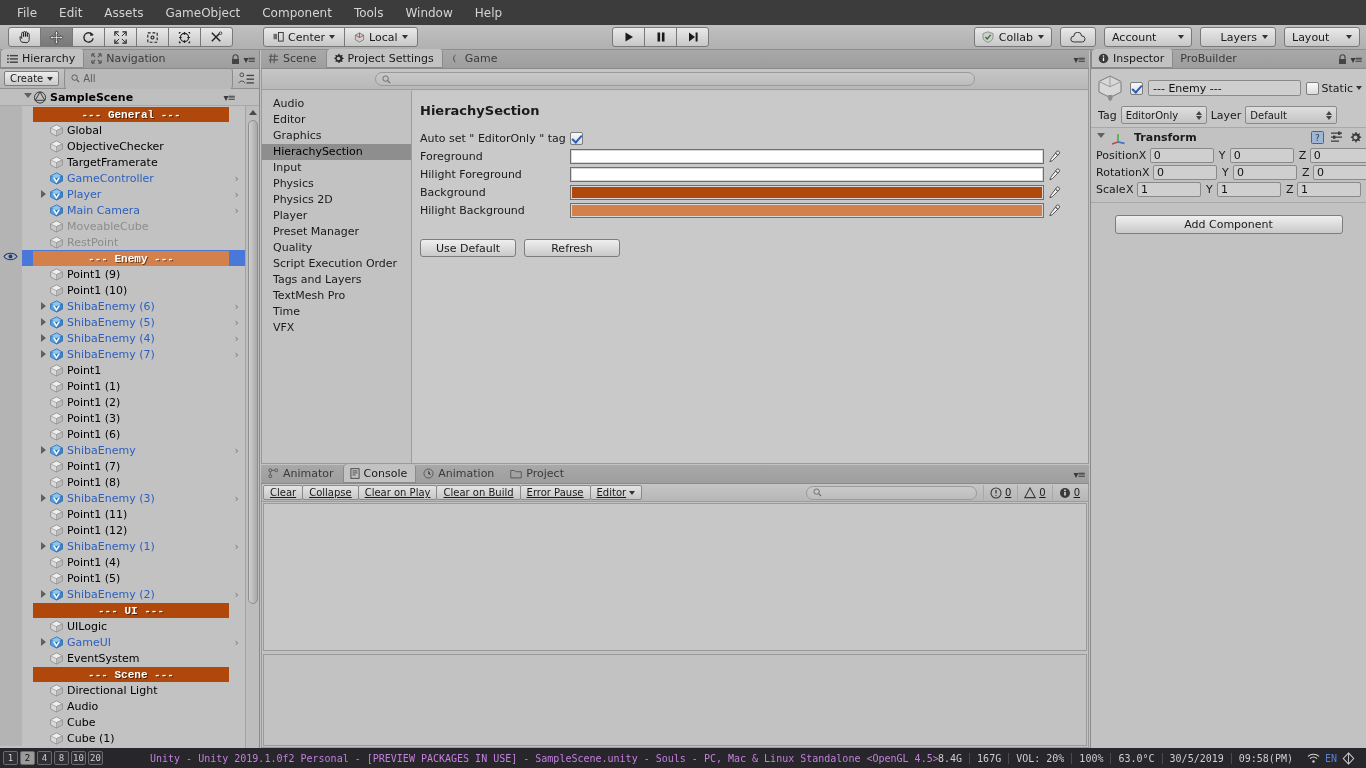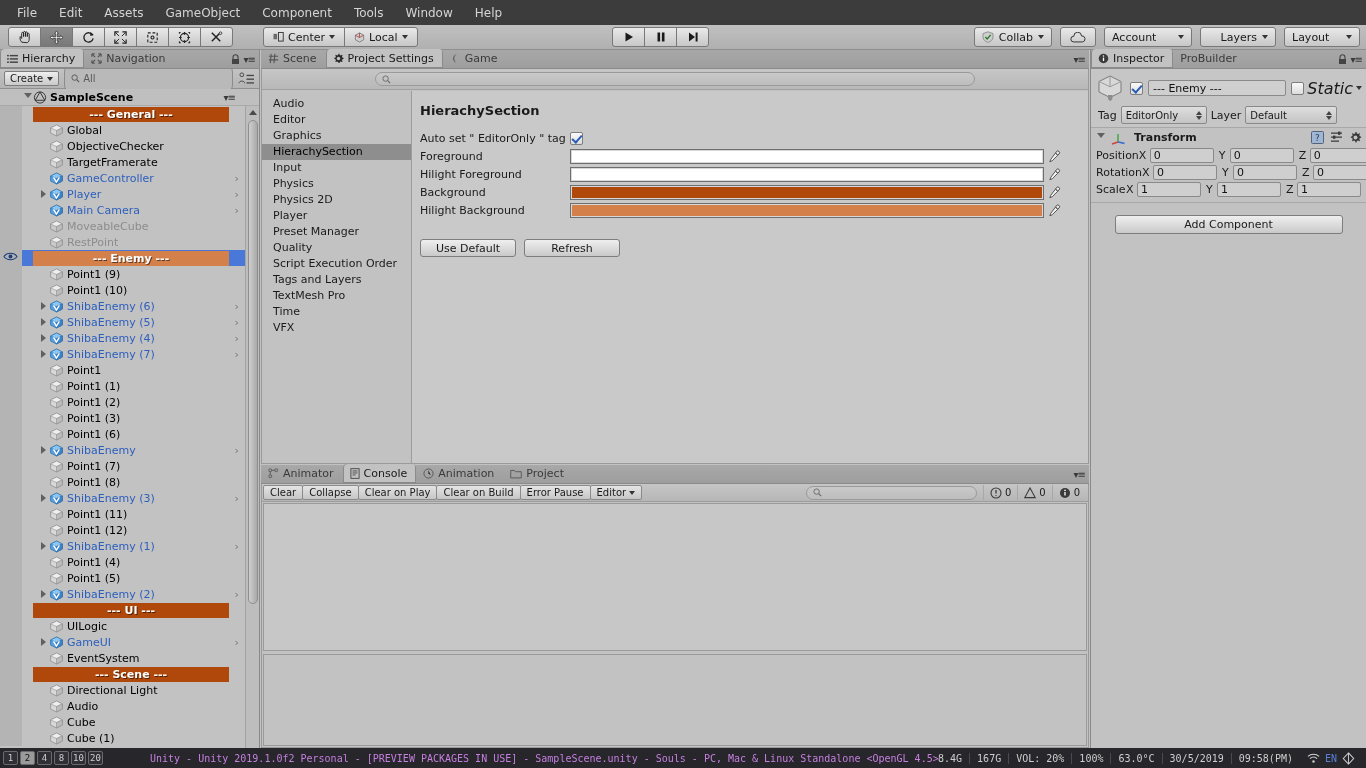--- a/index.html
+++ b/index.html
@@ -120,20 +120,21 @@
   .arrow i { width:0;height:0;border-top:4px solid transparent;border-bottom:4px solid transparent;border-left:5px solid #606060; }
   .arrow.open i { border-left:4px solid transparent;border-right:4px solid transparent;border-top:5px solid #606060; }
   .hicon { width:15px; height:13px; flex:0 0 15px; margin-right:3px; }
   .hlabel { color:#000; }
   .hrow.prefab .hlabel { color:#2c5fbd; }
   .hrow.dim .hlabel { color:#8c8c8c; }
   .hrow .chev { position:absolute; right:20px; color:#7a7a7a; font-size:11px; }
   .hrow.section {
     justify-content:center; font-weight:bold; color:#fff;
     text-shadow: 1px 1px 0 rgba(0,0,0,.55);
+    font-family: Liberation Mono, monospace;
   }
   .hrow.section .secband {
     position:absolute; left:33px; right:30px; top:1px; bottom:0;
     display:flex; align-items:center; justify-content:center;
   }
   .hrow.section .secband span { position:relative; z-index:2; font-size:11px; }
   .hrow.selected .selbg { position:absolute; left:22px; right:14px; top:0; bottom:0; background:#4a78d8; }
   .hrow.selected .eye { position:absolute; left:3px; top:1px; z-index:3; }
   .scrollbar-v {
     position:absolute; right:0; top:0; width:14px; height:100%;
@@ -183,21 +184,21 @@
   .ubtn {
     min-width:96px; height:18px; border:1px solid #7d7d7d; border-radius:3px;
     background:linear-gradient(#efefef,#c9c9c9);
     display:flex; align-items:center; justify-content:center;
     font-size:11px; cursor:pointer; padding:0 12px;
   }
 
   
   #console { left:261px; top:465px; width:828px; height:283px; }
   .con-body { position:absolute; left:0; top:19px; right:0; bottom:0;
-    background:#c2c2c2; border:1px solid #9a9a9a; border-top:none; }
+    background:#c2c2c2; border:1px solid #9a9a9a; border-top:none;text-decoration:underline; }
   .con-toolbar {
     height:18px; display:flex; align-items:center; gap:0px;
     background:linear-gradient(#c6c6c6,#b6b6b6); border-bottom:1px solid #9c9c9c;
     padding:0 2px;
   }
   .cbtn {
     height:15px; border:1px solid #8a8a8a; border-radius:2px;
     background:linear-gradient(#e4e4e4,#c6c6c6);
     display:flex; align-items:center; gap:3px; padding:0 6px;
     font-size:10px; cursor:pointer; margin-left:-1px; white-space:nowrap;
@@ -220,21 +221,21 @@
   .ins-body { position:absolute; left:0; top:19px; right:0; bottom:0; background:#c2c2c2; }
   .ins-head { padding:5px 4px 3px 4px; border-bottom:1px solid #a8a8a8;
     background:#c6c6c6; }
   .ins-row1 { display:flex; align-items:center; gap:5px; }
   .objicon { width:30px; height:28px; flex:0 0 30px; }
   .nameinput {
     flex:1; height:16px; border:1px solid #8a8a8a; border-radius:2px;
     background:#cfcfcf; font-size:11px; padding:0 4px; line-height:15px;
     color:#111;
   }
-  .staticwrap { display:flex; align-items:center; gap:3px; font-size:16px;font-style:italic; }
+  .staticwrap { display:flex; align-items:center; gap:3px; font-size:11px; }
   .ins-row2 { display:flex; align-items:center; gap:4px; margin-top:4px; padding-left:3px; }
   .lbl { font-size:11px; }
   .dd {
     height:16px; border:1px solid #8a8a8a; border-radius:2px;
     background:linear-gradient(#dedede,#c4c4c4);
     display:flex; align-items:center; justify-content:space-between;
     padding:8px 4px; font-size:10px; cursor:pointer;
   }
   .updown { display:flex; flex-direction:column; gap:1px; line-height:0; }
   .updown i { width:0;height:0;border-left:3px solid transparent;border-right:3px solid transparent; }

